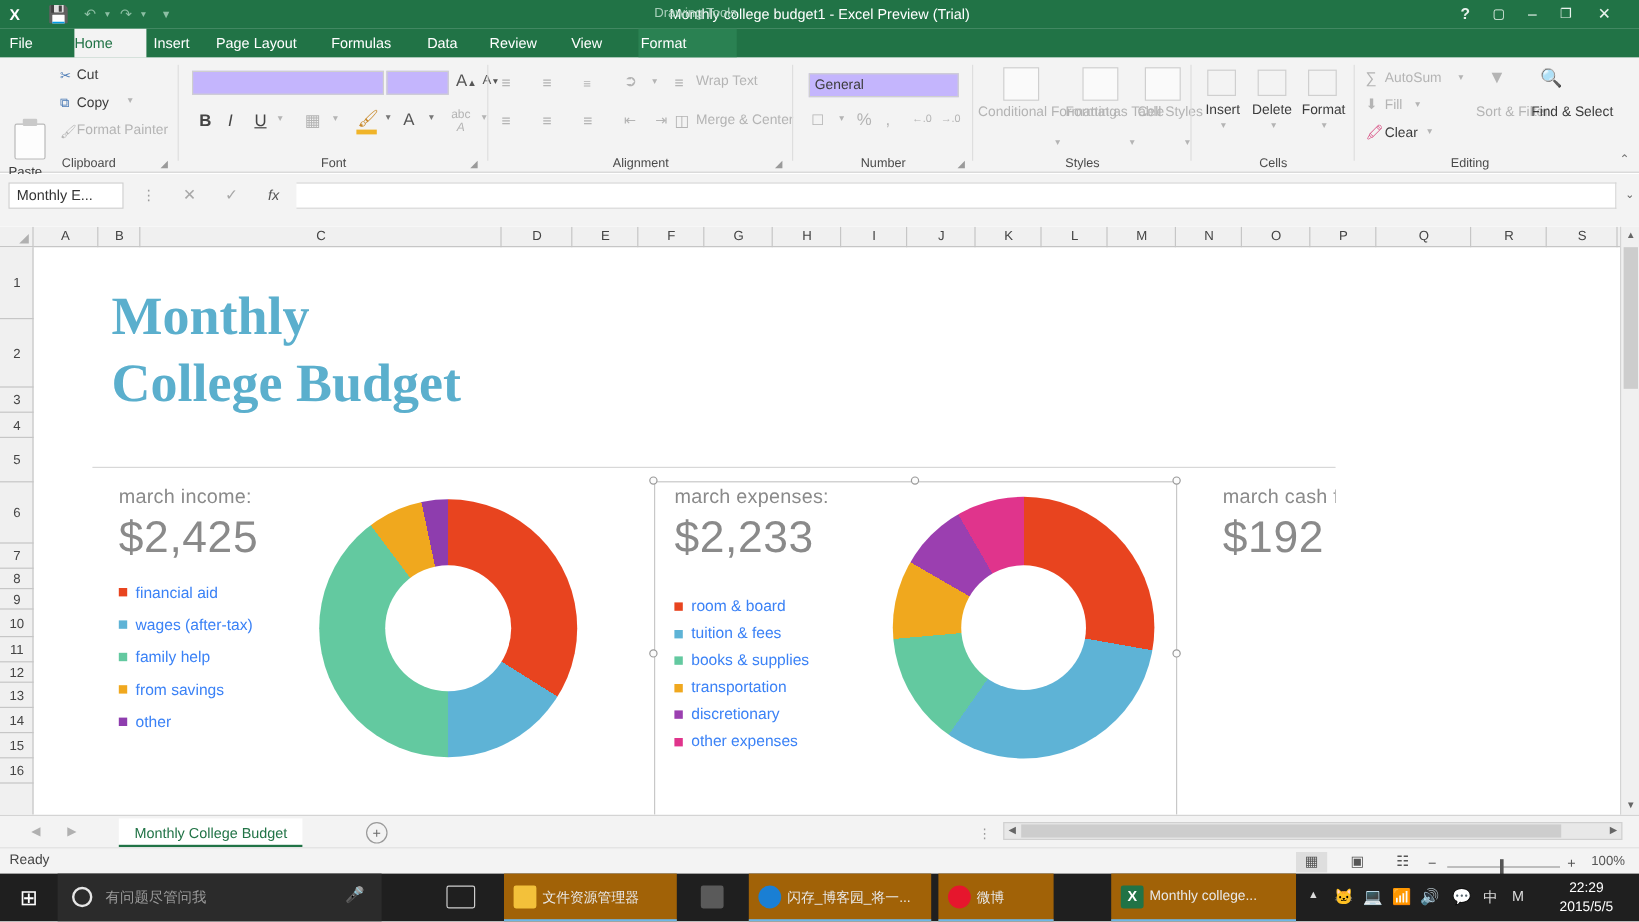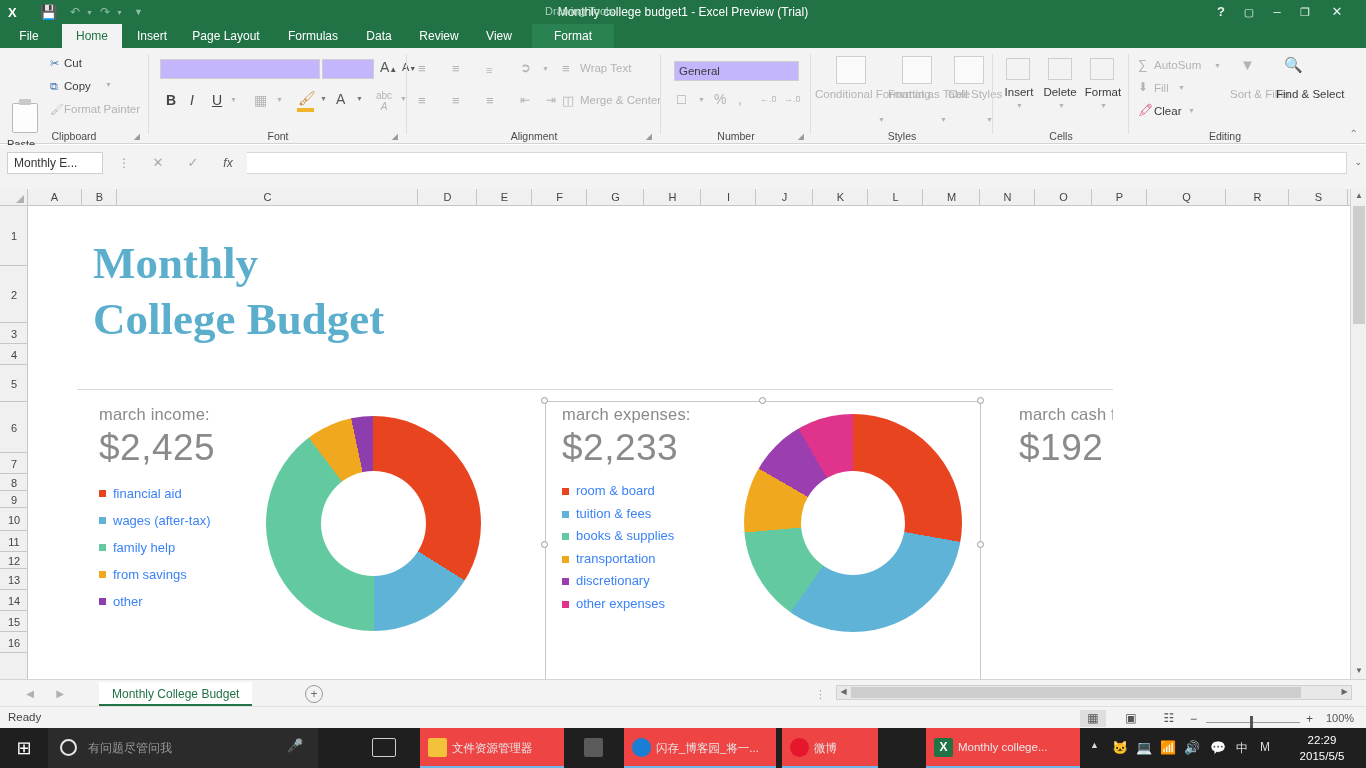--- a/index.html
+++ b/index.html
@@ -51,21 +51,21 @@
   .tb-max { right: 48px; font-size: 11px; }
   .tb-close { right: 16px; }
 
   
   .tabsrow {
     position: absolute; left: 0; top: 24px; width: 1366px; height: 24px;
     background: #217346;
   }
   .tab {
     position: absolute; top: 0; height: 24px; line-height: 24px;
-    font-size: 12px; color: #fff; text-align: center; cursor: default;
+    font-size: 12px; color: #fff; cursor: default;
   }
   .tab.active { background: #f3f3f3; color: #217346; }
   .drawing-group {
     position: absolute; left: 532px; top: 0; width: 82px; height: 24px;
     background: #2a8152;
   }
   .tellme {
     position: absolute; left: 629px; top: 25px; width: 222px; height: 20px;
     background: #fff; border: 1px solid #bfd9cb;
     font-size: 11.5px; color: #6a6a6a; line-height: 19px; padding-left: 8px;
@@ -327,21 +327,21 @@
   .cortana-mic {
     position: absolute; right: 14px; top: 10px; font-size: 13px; color: #cfcfcf;
   }
   .taskview {
     position: absolute; left: 372px; top: 10px; width: 24px; height: 19px;
     border: 1.5px solid #cfcfcf; border-radius: 2px;
   }
   .tb-item {
     position: absolute; top: 0; height: 40px;
   }
-  .tb-item.run { border-bottom: 2px solid #6fb7e8; background: #ef4444; }
+  .tb-item.run { border-bottom: 2px solid #6fb7e8; background: #a16207; }
   .tb-item .ti-ico {
     position: absolute; left: 8px; top: 10px; width: 19px; height: 19px;
     border-radius: 2px;
   }
   .tb-item .ti-lbl {
     position: absolute; left: 32px; top: 13px; font-size: 11.5px; color: #e8e8e8;
     white-space: nowrap;
   }
   .tray-ico {
     position: absolute; top: 12px; font-size: 13px; color: #dcdcdc;
@@ -625,21 +625,21 @@
       <div class="selframe" style="left:516px;top:194px;width:436px;height:288px;"></div>
       <div class="handle" style="left:512px;top:190px;"></div>
       <div class="handle" style="left:730px;top:190px;"></div>
       <div class="handle" style="left:948px;top:190px;"></div>
       <div class="handle" style="left:512px;top:334px;"></div>
       <div class="handle" style="left:948px;top:334px;"></div>
 
       <div class="panel" style="left:533px;top:198px;width:160px;">
         <div class="panel-head">march expenses:</div>
         <div class="panel-amt">$2,233</div>
-        <div class="legend" style="margin-top:10px;">
+        <div class="legend" style="margin-top:24px;">
           <div class="legend-item" style="height:22.5px;line-height:22.5px;">
             <span class="legend-sw" style="top:8px;background:#e8441f;"></span>
             <span>room &amp; board</span>
           </div>
           <div class="legend-item" style="height:22.5px;line-height:22.5px;">
             <span class="legend-sw" style="top:8px;background:#5eb3d6;"></span>
             <span>tuition &amp; fees</span>
           </div>
           <div class="legend-item" style="height:22.5px;line-height:22.5px;">
             <span class="legend-sw" style="top:8px;background:#63c9a0;"></span>

